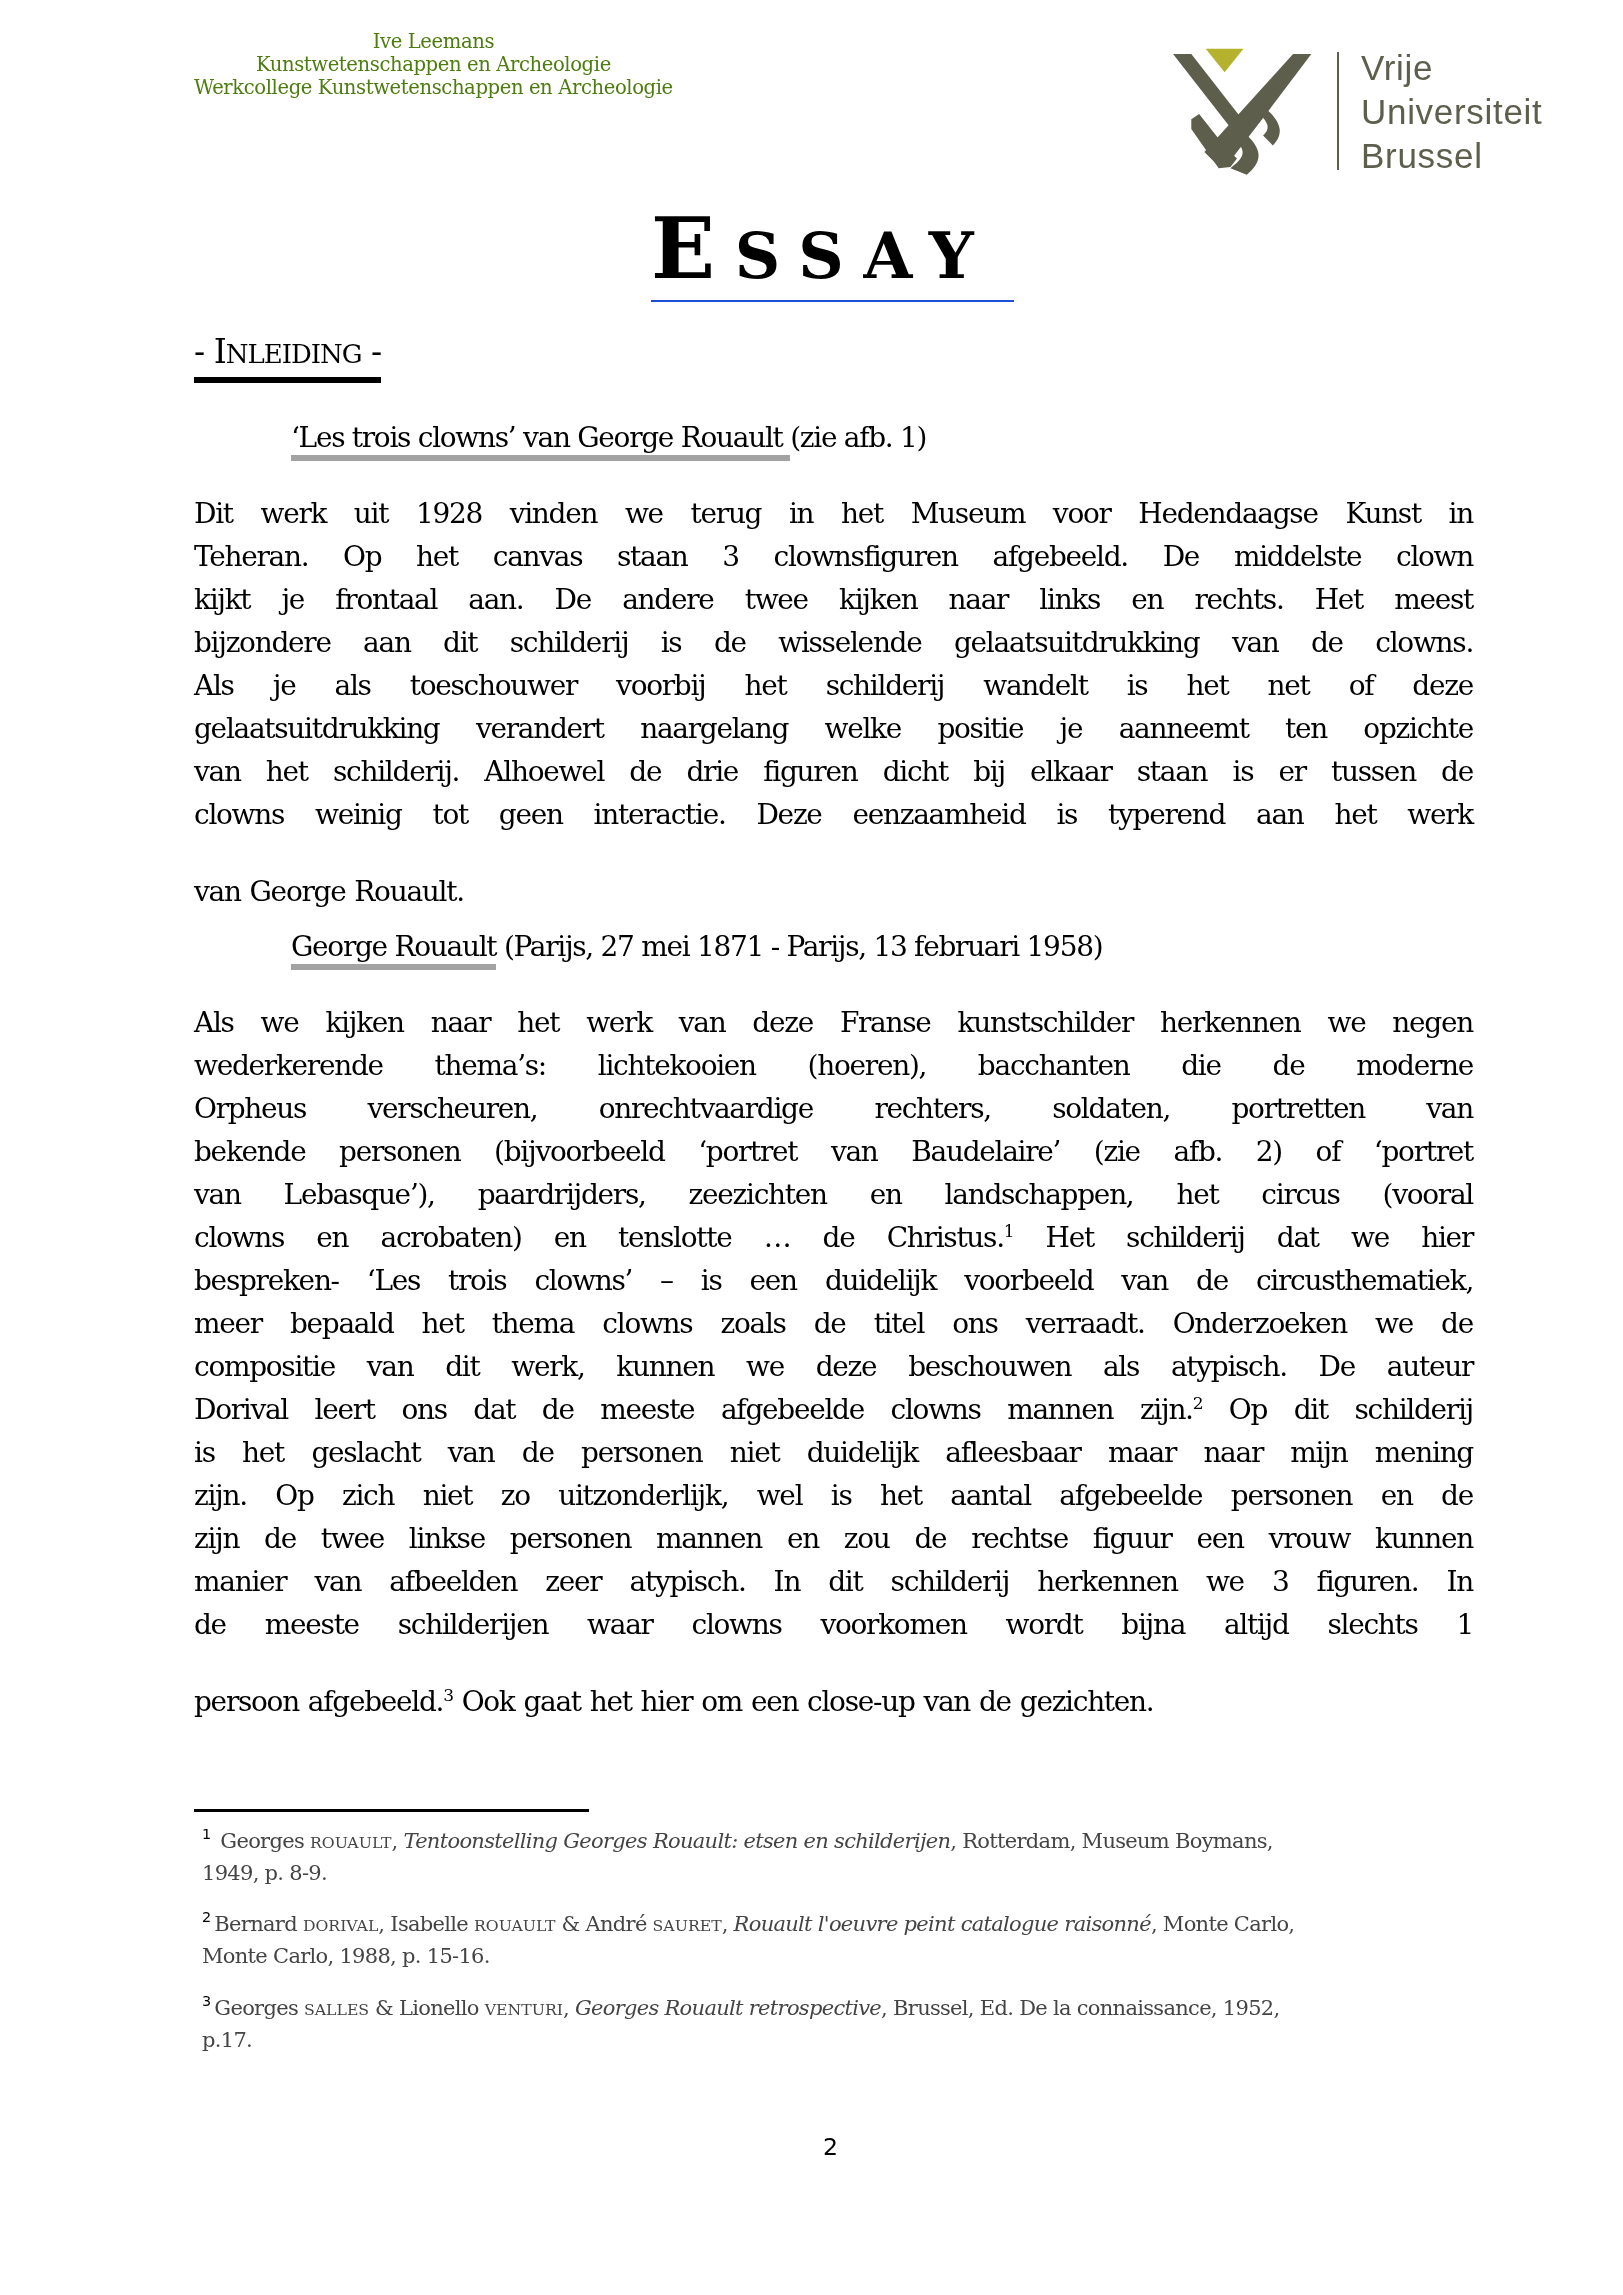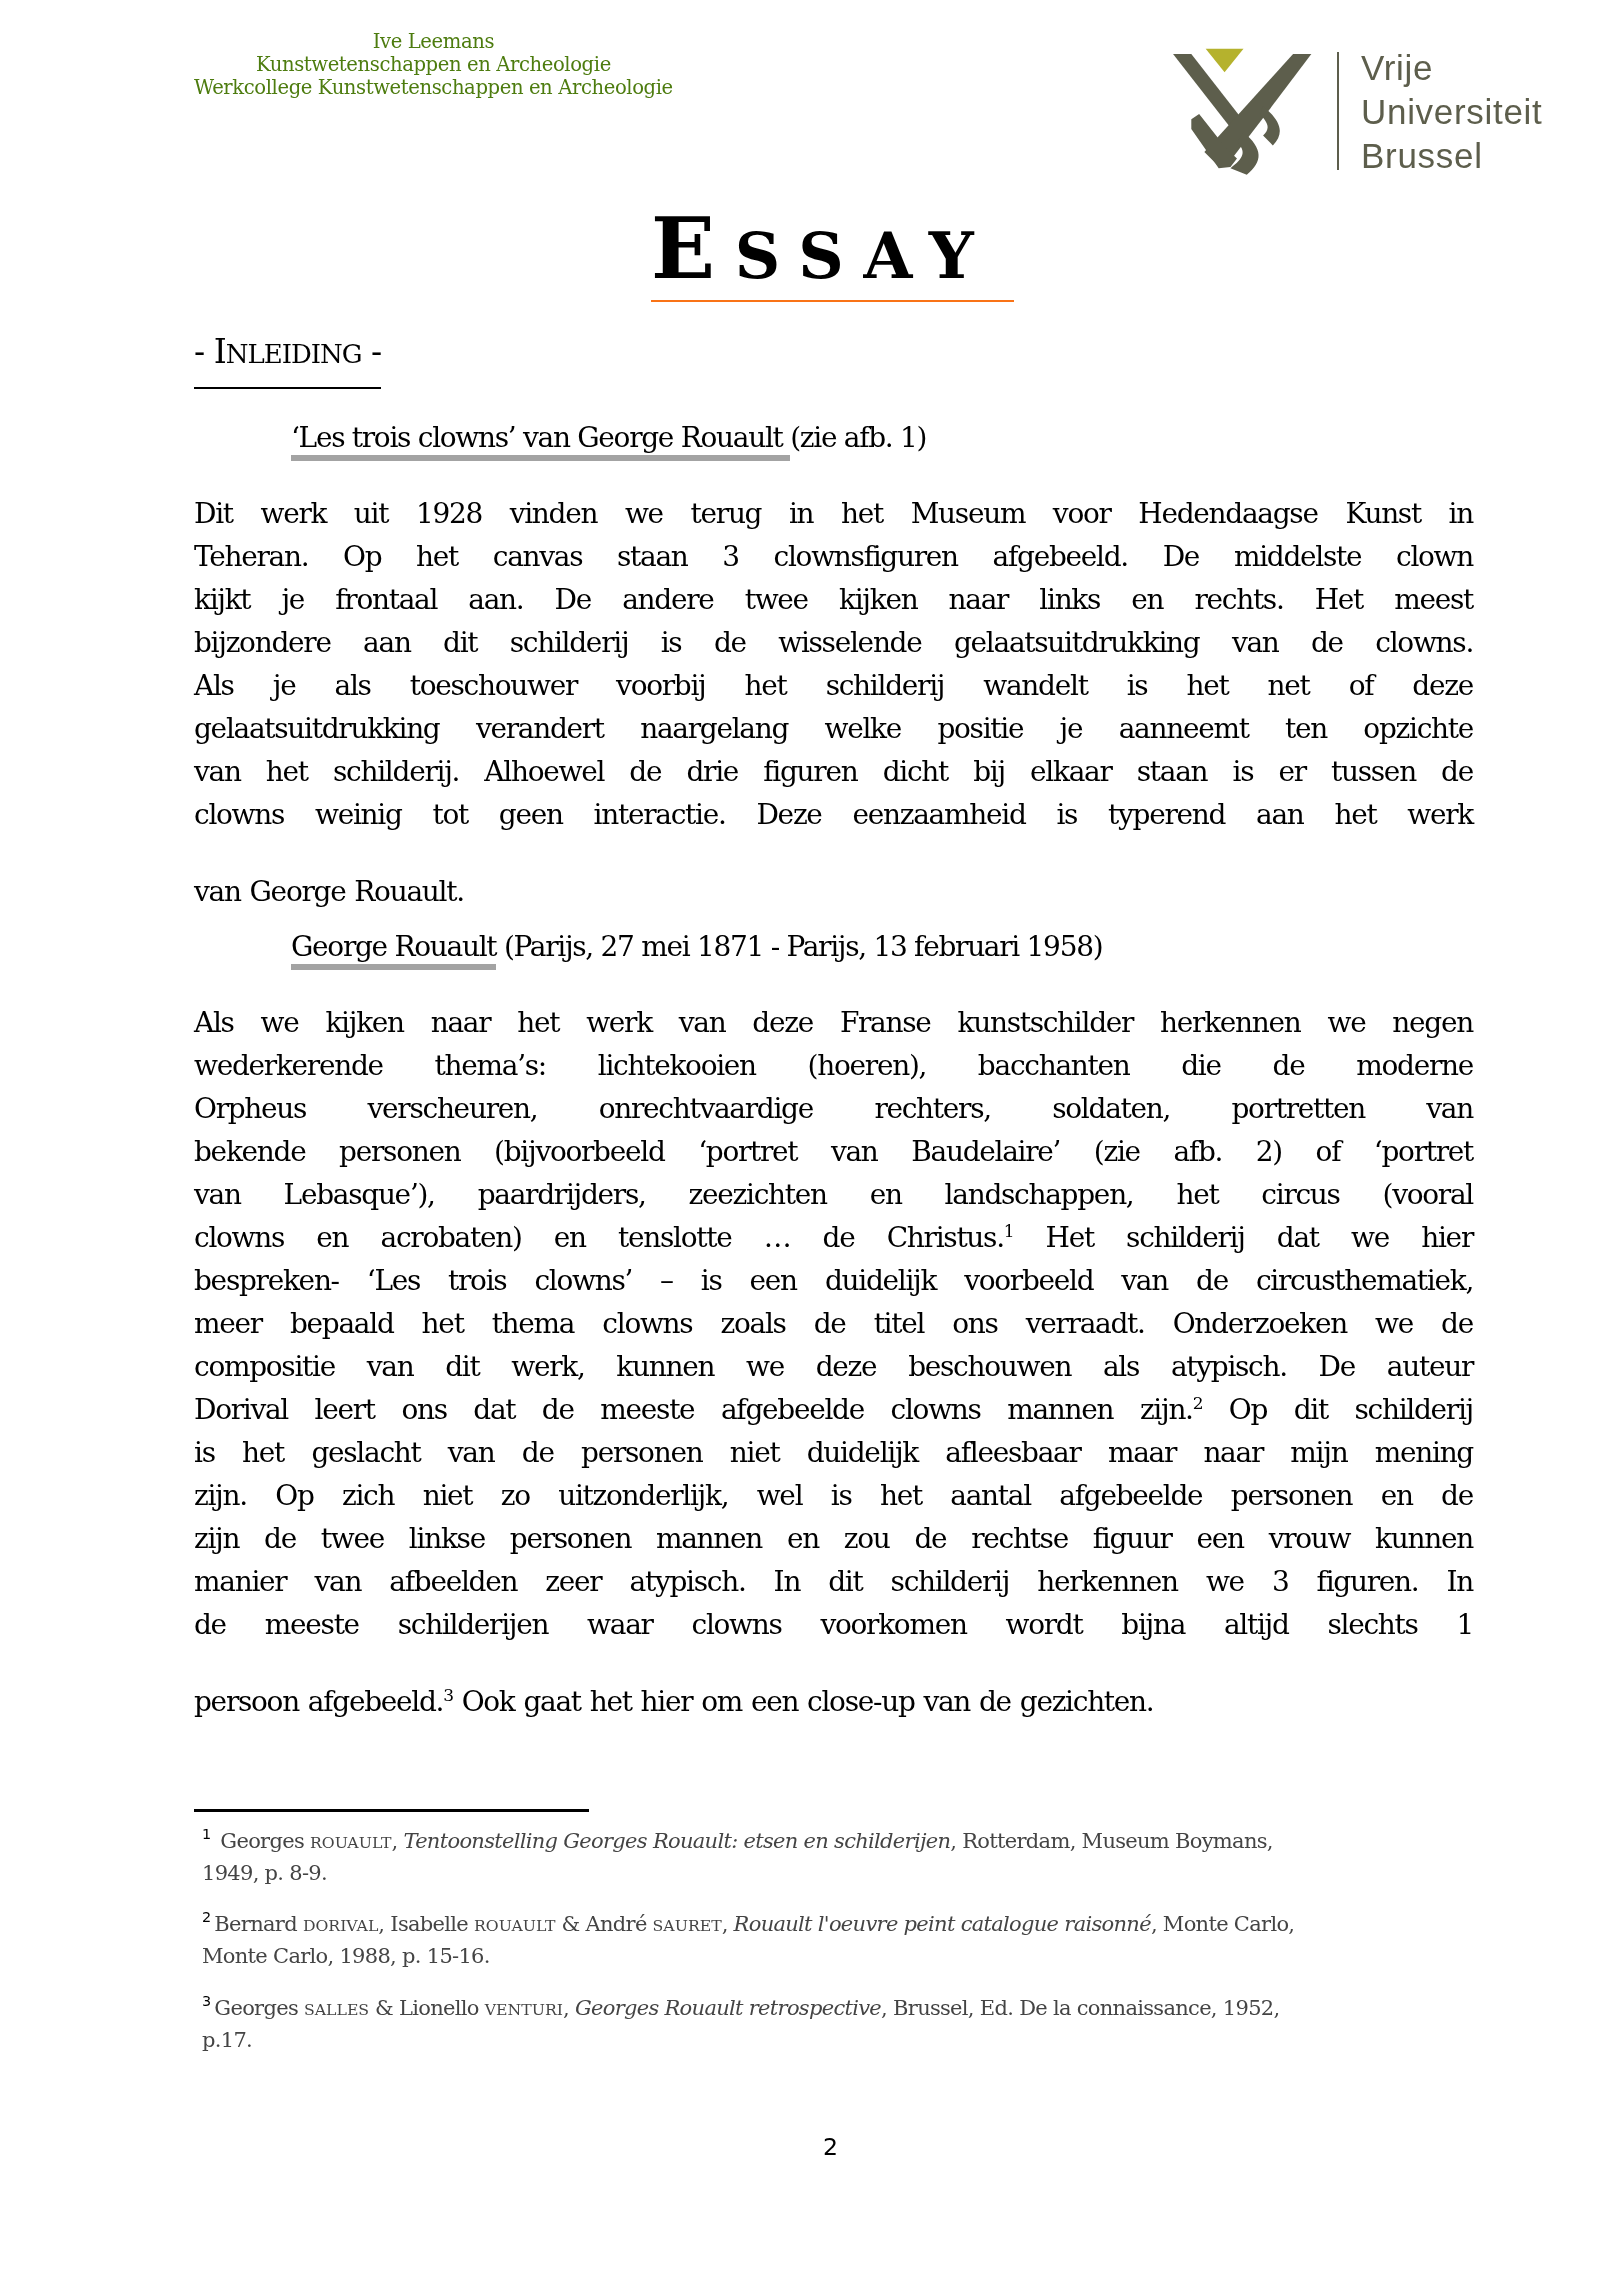--- a/index.html
+++ b/index.html
@@ -66,35 +66,35 @@
       left: 651px;
       top: 208px;
       width: 363px;
       height: 92px;
       font-family: "DejaVu Serif", serif;
       font-weight: bold;
       font-size: 71px;
       letter-spacing: 19.6px;
       line-height: 82px;
       white-space: nowrap;
-      border-bottom: 2px solid #f97316;
+      border-bottom: 2px solid #1d4ed8;
     }
     .title .first { font-size: 84px; }
     .title .rest { font-size: 63px; }
 
     .section-heading {
       position: absolute;
       left: 194px;
       top: 331px;
       font-family: "DejaVu Serif", serif;
       font-size: 33px;
       line-height: 41px;
       letter-spacing: -1px;
-      border-bottom: 2px solid #000000;
-      padding-bottom: 12px;
+      border-bottom: 6px solid #000000;
+      padding-bottom: 2px;
       white-space: nowrap;
     }
     .section-heading .sc { font-size: 26px; }
 
     .subheading {
       position: absolute;
       left: 291px;
       font-family: "DejaVu Serif", serif;
       font-size: 28px;
       line-height: 37px;

